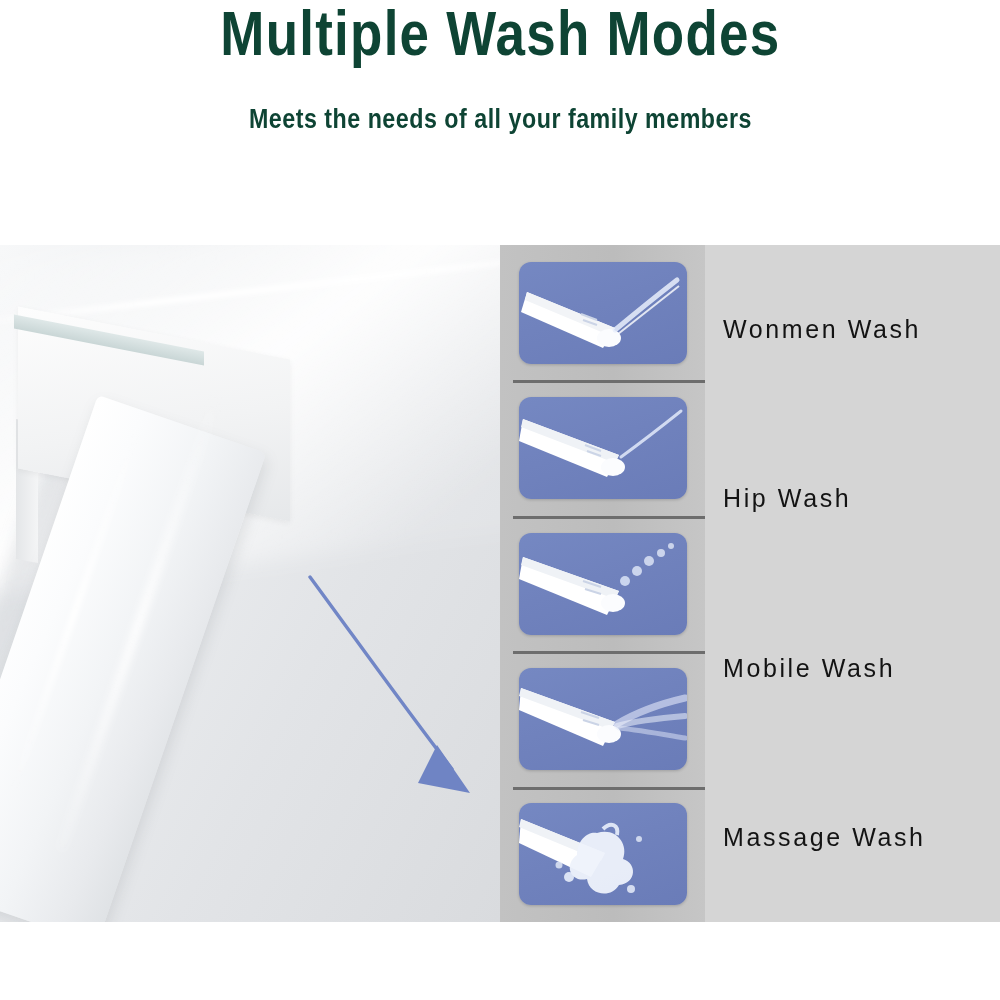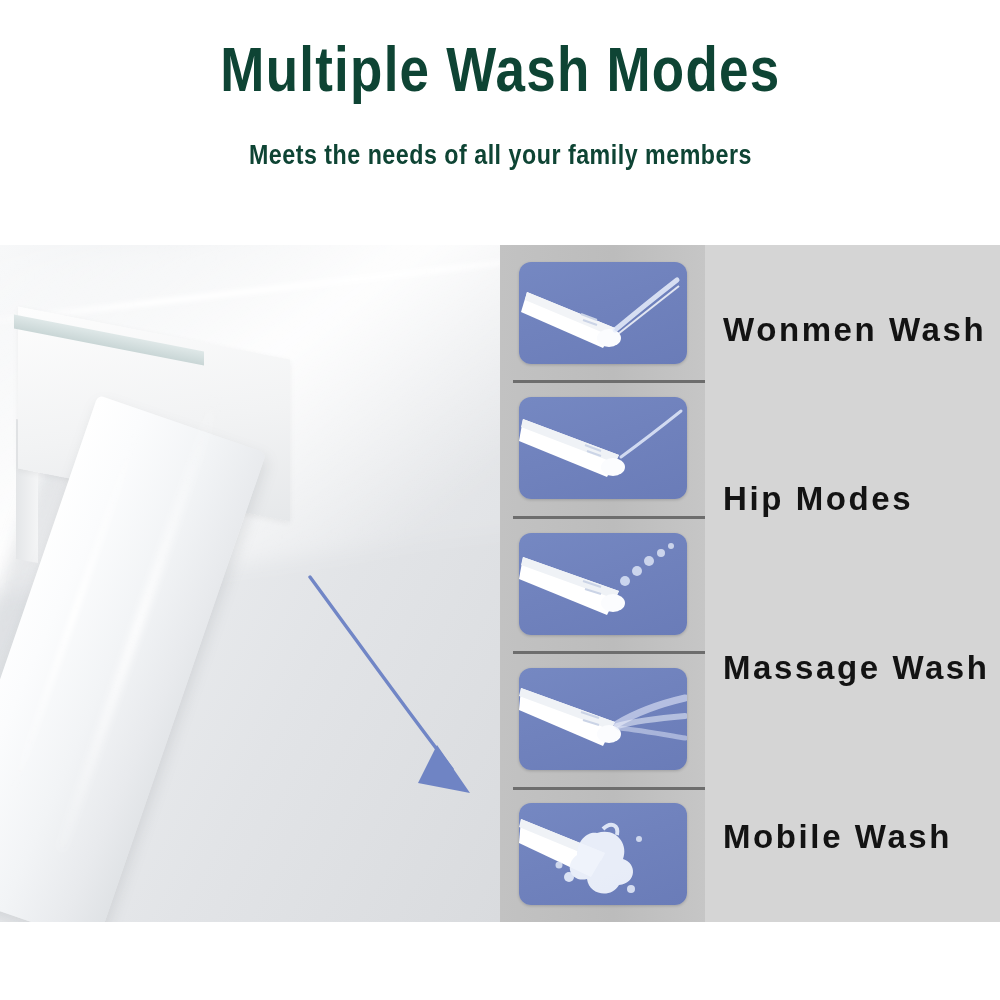--- a/index.html
+++ b/index.html
@@ -12,21 +12,20 @@
 
   
   .header {
     width:1000px;
     height:245px;
     background:#ffffff;
     display:flex;
     flex-direction:column;
     align-items:center;
     justify-content:flex-start;
-    padding-top:36px;
   }
   .title {
     color:#0e4434;
     font-size:63px;
     font-weight:bold;
     letter-spacing:1.5px;
     line-height:1.05;
     transform:scaleX(0.84);
     transform-origin:center center;
     white-space:nowrap;
@@ -191,22 +190,22 @@
   }
   .label-row {
     flex:1 1 0;
     display:flex;
     align-items:center;
     justify-content:flex-start;
     padding-left:18px;
   }
   .label-text {
     color:#131313;
-    font-size:33px;
-    font-weight:bold;
+    font-size:25px;
+    font-weight:normal;
     letter-spacing:2.6px;
     white-space:nowrap;
   }
 
   
   .footer { width:1000px; height:78px; background:#ffffff; }
 </style>
 </head>
 <body>
 
@@ -317,25 +316,25 @@
       </div>
     </div>
 
   </div>
 
   <div class="labels">
     <div class="label-row">
       <span class="label-text">Wonmen Wash</span>
     </div>
     <div class="label-row">
-      <span class="label-text">Hip Modes</span>
+      <span class="label-text">Hip Wash</span>
+    </div>
+    <div class="label-row">
+      <span class="label-text">Mobile Wash</span>
     </div>
     <div class="label-row">
       <span class="label-text">Massage Wash</span>
     </div>
-    <div class="label-row">
-      <span class="label-text">Mobile Wash</span>
-    </div>
   </div>
 
 </div>
 
 <div class="footer"></div>
 
 </body></html>

